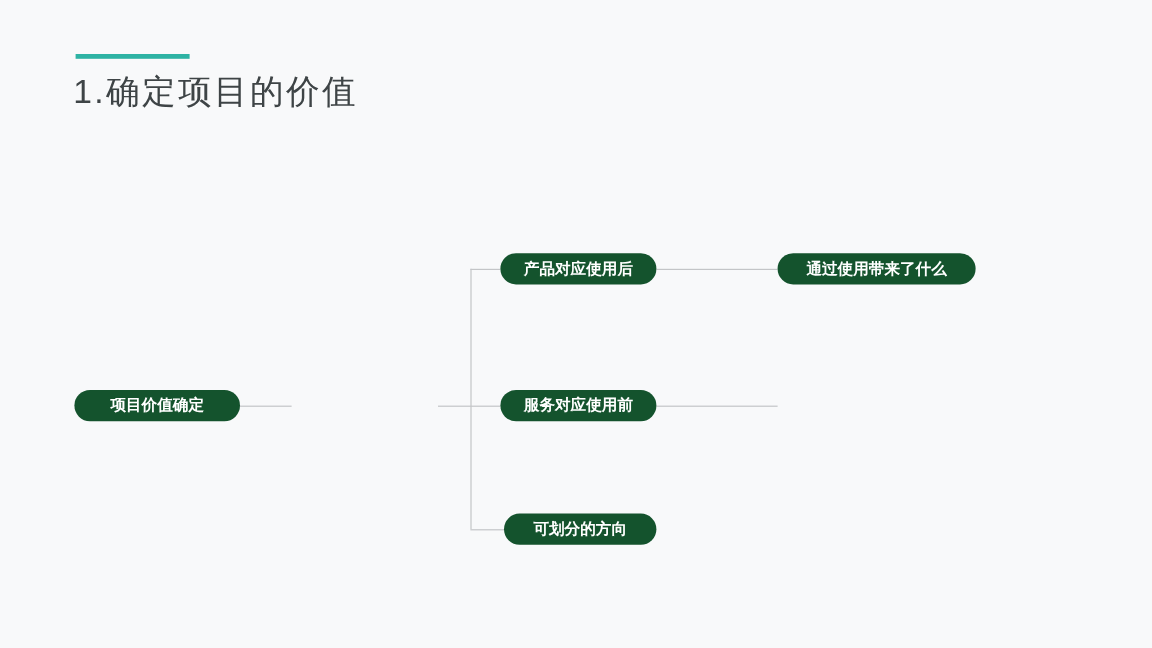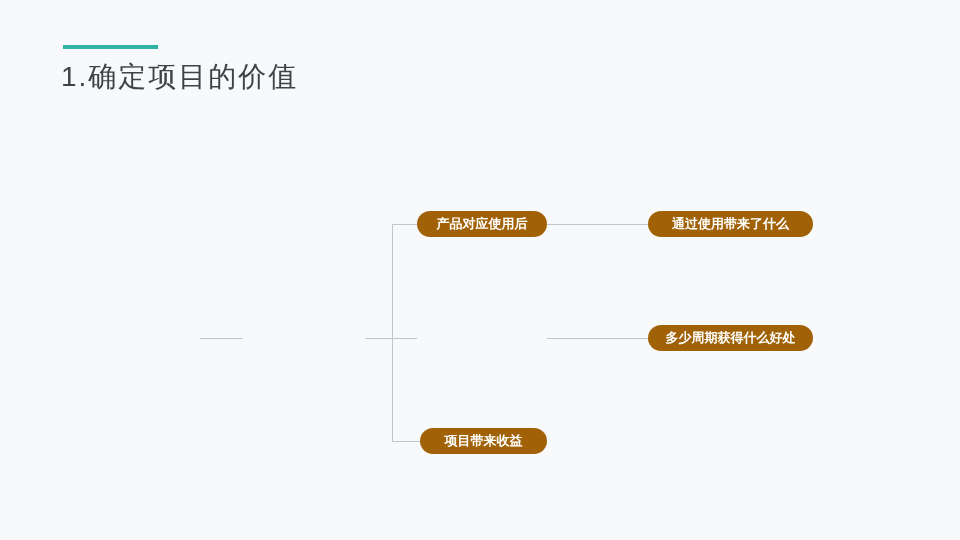--- a/index.html
+++ b/index.html
@@ -30,21 +30,21 @@
     left: 61px; top: 58px;
     font-size: 28px;
     font-weight: 500;
     letter-spacing: 2px;
     color: #3e4446;
     white-space: nowrap;
   }
   .node {
     position: absolute;
     height: 26px;
-    background: #a16207;
+    background: #14532d;
     border-radius: 13px;
     color: #ffffff;
     font-size: 13px;
     font-weight: bold;
     display: flex;
     align-items: center;
     justify-content: center;
     white-space: nowrap;
     box-sizing: border-box;
   }
@@ -83,32 +83,35 @@
   <h1 class="slide-title" style="margin:0;">1.确定项目的价值</h1>
 
   <div class="connector h" id="c-root-branch"></div>
   <div class="connector h" id="c-branch-stem"></div>
   <div class="connector v" id="c-trunk"></div>
   <div class="connector h" id="c-stem-top"></div>
   <div class="connector h" id="c-stem-bottom"></div>
   <div class="connector h" id="c-top-right"></div>
   <div class="connector h" id="c-middle-right"></div>
 
+  <div class="node" id="node-root">
+    <span>项目价值确定</span>
+  </div>
 
 
   <div class="node" id="node-mid-top">
     <span>产品对应使用后</span>
   </div>
 
+  <div class="node" id="node-mid-middle">
+    <span>服务对应使用前</span>
+  </div>
 
   <div class="node" id="node-mid-bottom">
-    <span>项目带来收益</span>
+    <span>可划分的方向</span>
   </div>
 
   <div class="node" id="node-right-top">
     <span>通过使用带来了什么</span>
   </div>
 
-  <div class="node" id="node-right-middle">
-    <span>多少周期获得什么好处</span>
-  </div>
 
 </div>
 
 </body></html>

